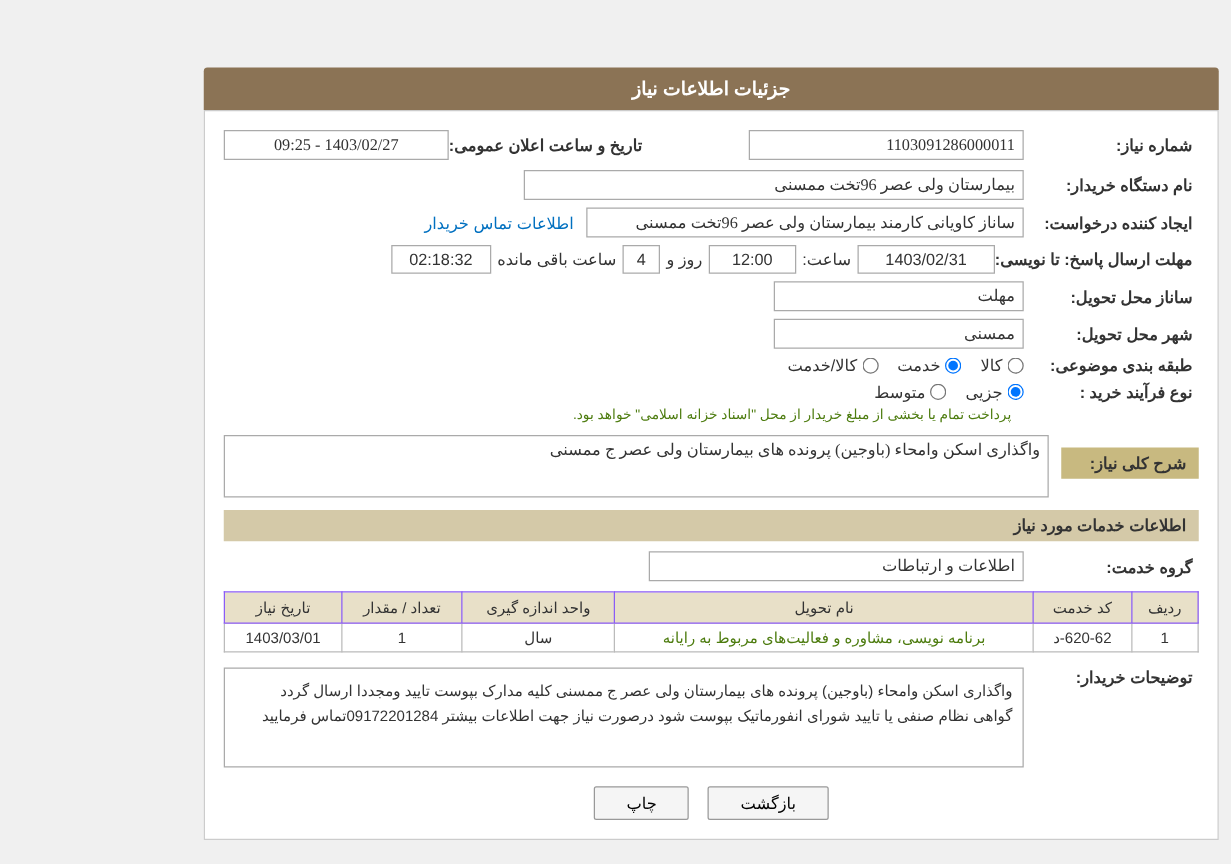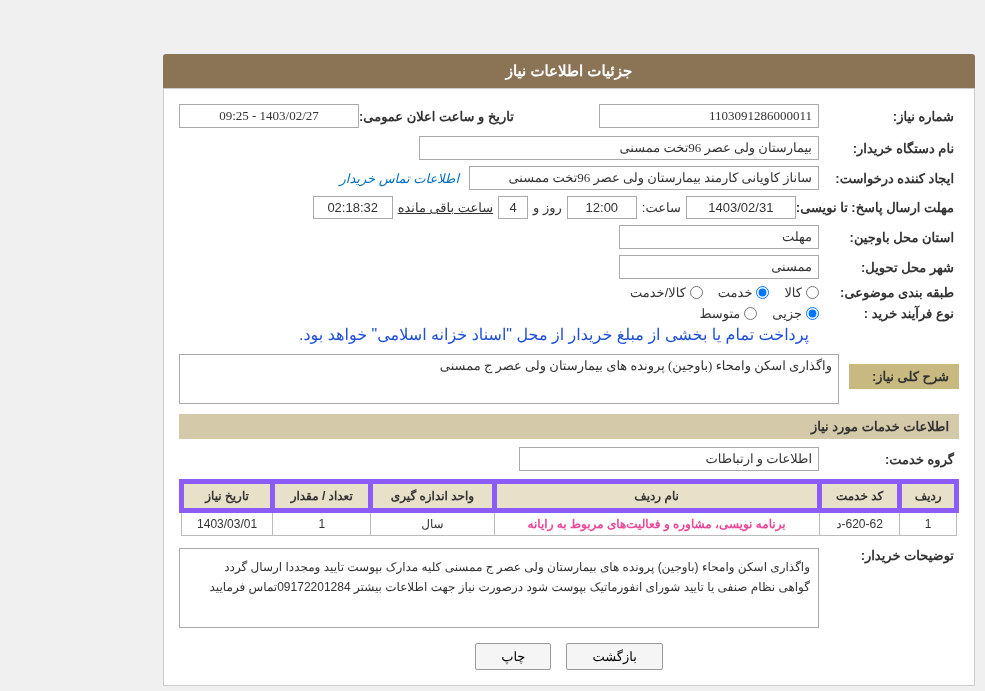--- a/index.html
+++ b/index.html
@@ -84,45 +84,45 @@
       align-items: center;
       direction: rtl;
     }
     .radio-item {
       display: flex;
       align-items: center;
       gap: 4px;
     }
     .radio-item input { margin: 0; }
     .note-text {
-      color: #1d4ed8;
-      font-size: 16px;
+      color: #4d7c0f;
+      font-size: 11px;
       margin-right: 10px;
     }
     .service-table {
       width: 100%;
       border-collapse: collapse;
       margin-top: 8px;
       direction: rtl;
     }
     .service-table th {
       background: #e8e0c8;
-      border: 5px solid #8b5cf6;
+      border: 1px solid #8b5cf6;
       padding: 5px 8px;
       text-align: center;
-      font-weight: bold;
+      font-weight: normal;
       font-size: 12px;
     }
     .service-table td {
       border: 1px solid #bbb;
       padding: 4px 8px;
       text-align: center;
       font-size: 12px;
     }
-    .service-table td.service-name { color: #ec4899; font-weight: bold; }
+    .service-table td.service-name { color: #4d7c0f; }
     .notes-area {
       border: 1px solid #aaa;
       background: white;
       padding: 8px;
       min-height: 80px;
       text-align: right;
       font-size: 12px;
       line-height: 1.7;
       direction: rtl;
     }
@@ -162,36 +162,36 @@
     </div>
 
     <div class="info-row">
       <span class="label">نام دستگاه خریدار:</span>
       <div class="value-box wide">بیمارستان ولی عصر  96تخت ممسنی</div>
     </div>
 
     <div class="info-row">
       <span class="label">ایجاد کننده درخواست:</span>
       <div class="value-box" style="min-width:350px;">ساناز کاویانی کارمند بیمارستان ولی عصر  96تخت ممسنی</div>
-      <span style="margin-right:10px; margin-left:5px;font-style:italic;" class="link-text">اطلاعات تماس خریدار</span>
+      <span style="margin-right:10px; margin-left:5px;" class="link-text">اطلاعات تماس خریدار</span>
     </div>
 
     <div class="info-row">
       <span class="label">مهلت ارسال پاسخ: تا نویسی:</span>
       <div class="date-box" style="min-width:110px;">1403/02/31</div>
       <span style="margin:0 5px;">ساعت:</span>
       <div class="date-box" style="min-width:70px;">12:00</div>
       <span style="margin:0 5px;">روز و</span>
       <div class="date-box" style="min-width:30px;">4</div>
-      <span style="margin:0 5px;text-decoration:underline;">ساعت باقی مانده</span>
+      <span style="margin:0 5px;">ساعت باقی مانده</span>
       <div class="remaining-box">02:18:32</div>
     </div>
 
     <div class="info-row">
-      <span class="label">استان محل باوجین:</span>
+      <span class="label">ساناز محل تحویل:</span>
       <div class="value-box" style="min-width:200px;">مهلت</div>
     </div>
 
     <div class="info-row">
       <span class="label">شهر محل تحویل:</span>
       <div class="value-box" style="min-width:200px;">ممسنی</div>
     </div>
 
     <div class="info-row">
       <span class="label">طبقه بندی موضوعی:</span>
@@ -240,21 +240,21 @@
     <div class="info-row" style="margin-bottom:8px;">
       <span class="label">گروه خدمت:</span>
       <div class="value-box" style="min-width:300px;">اطلاعات و ارتباطات</div>
     </div>
 
     <table class="service-table">
       <thead>
         <tr>
           <th>ردیف</th>
           <th>کد خدمت</th>
-          <th>نام ردیف</th>
+          <th>نام تحویل</th>
           <th>واحد اندازه گیری</th>
           <th>تعداد / مقدار</th>
           <th>تاریخ نیاز</th>
         </tr>
       </thead>
       <tbody id="services-tbody">
       <tr>
     <td>1</td>
     <td>620-62-د</td>
     <td class="service-name">برنامه نویسی، مشاوره و فعالیت‌های مربوط به رایانه</td>

